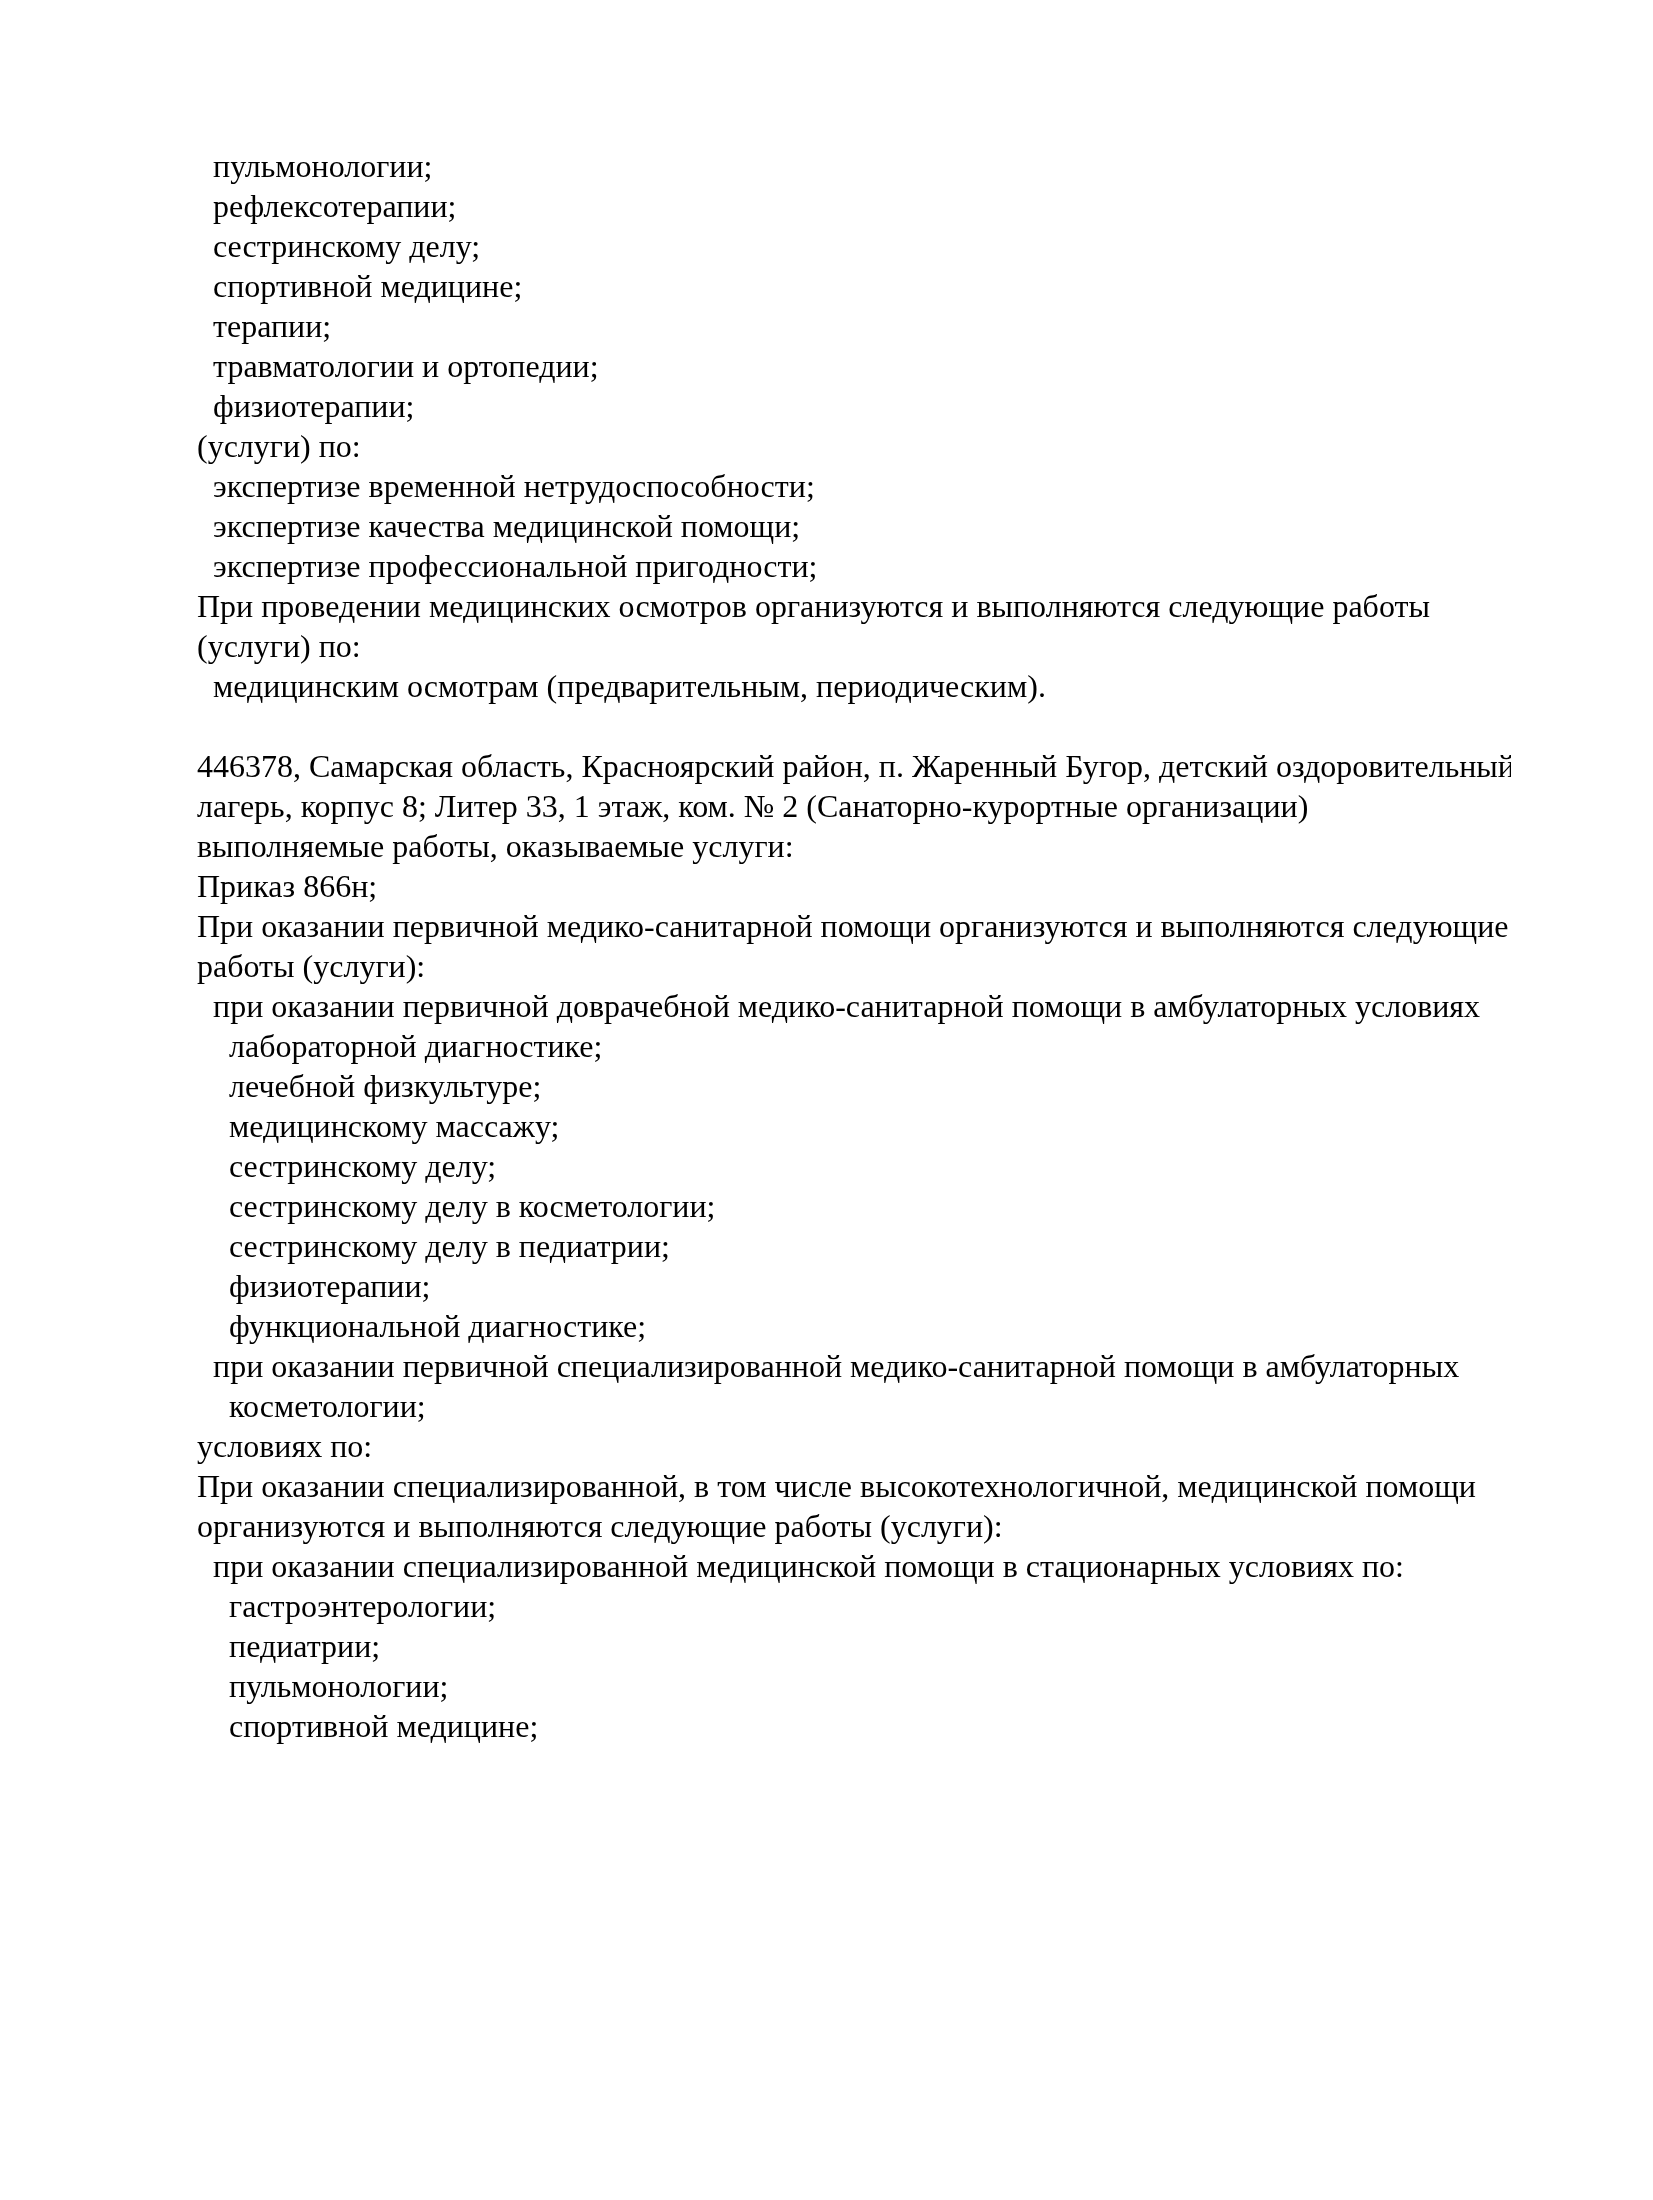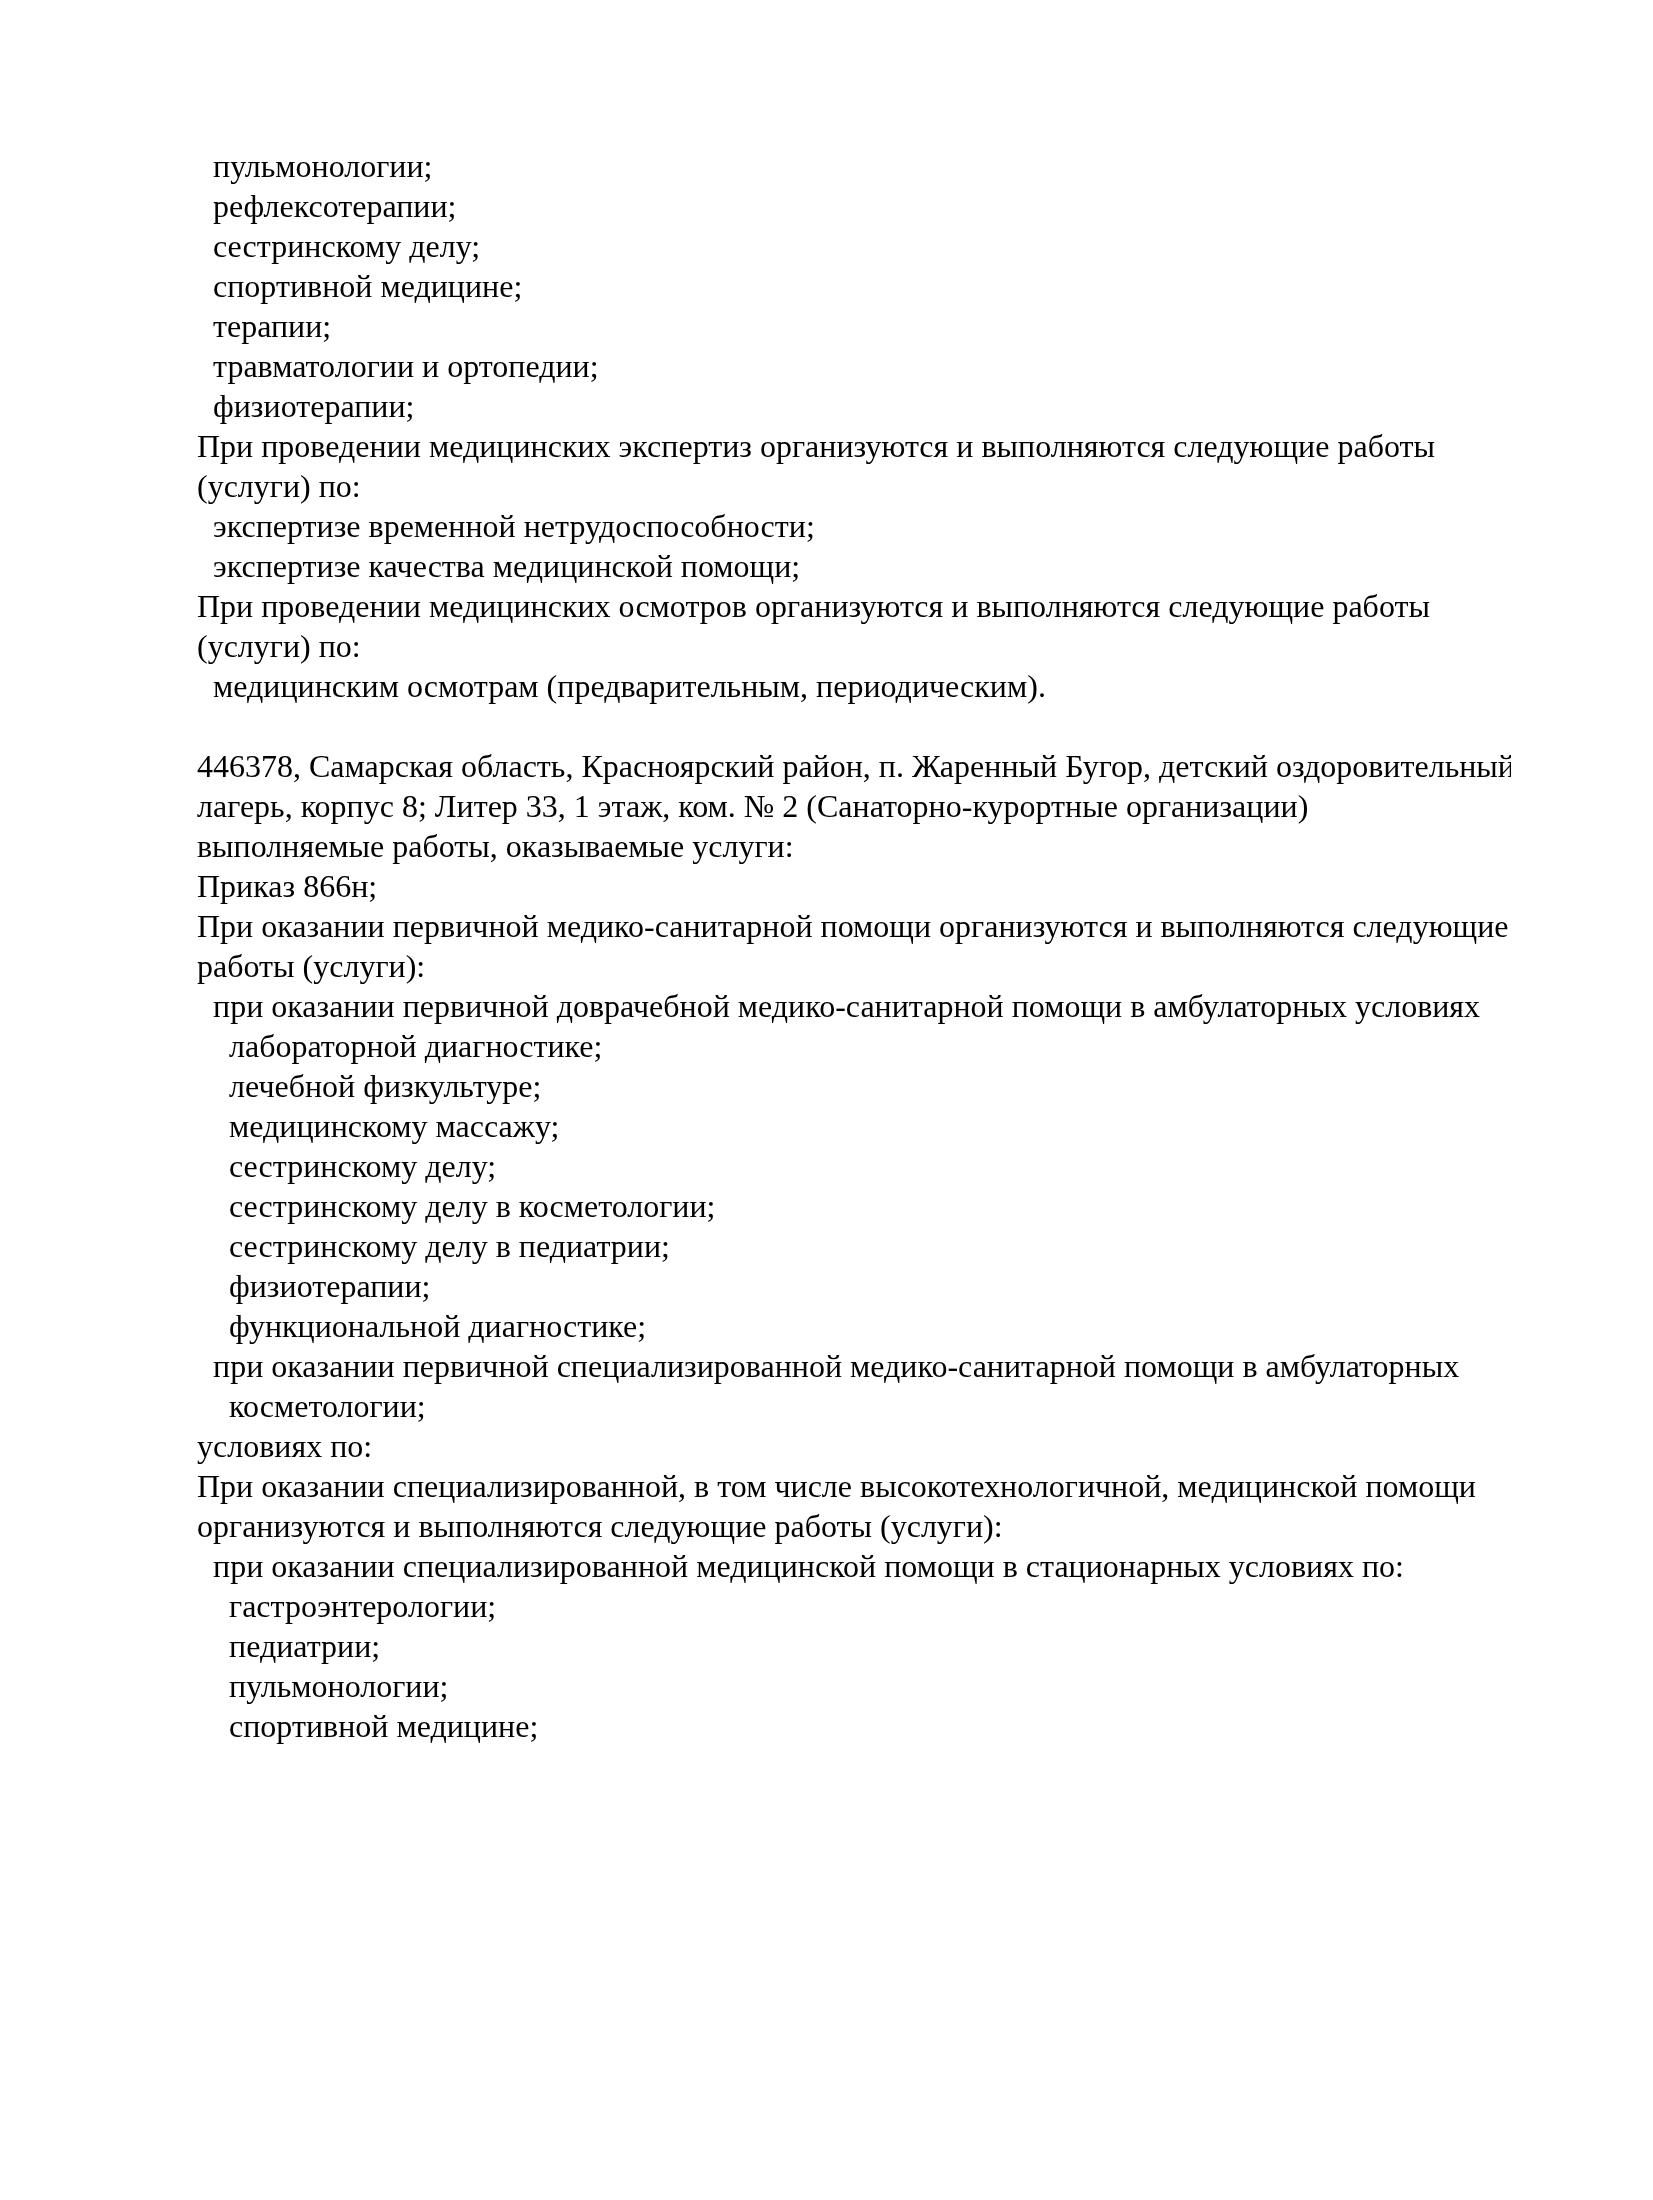--- a/index.html
+++ b/index.html
@@ -41,24 +41,24 @@
 
 <div class="page">
   <div class="doc" style="color: rgb(0, 0, 0);">
       <div class="line indent-1">пульмонологии;</div>
       <div class="line indent-1">рефлексотерапии;</div>
       <div class="line indent-1">сестринскому делу;</div>
       <div class="line indent-1">спортивной медицине;</div>
       <div class="line indent-1">терапии;</div>
       <div class="line indent-1">травматологии и ортопедии;</div>
       <div class="line indent-1">физиотерапии;</div>
-      <div class="line indent-0">При проведении медицинских экспертиз организуются и выполняются следующие работы</div>
       <div class="line indent-0">(услуги) по:</div>
       <div class="line indent-1">экспертизе временной нетрудоспособности;</div>
       <div class="line indent-1">экспертизе качества медицинской помощи;</div>
+      <div class="line indent-1">экспертизе профессиональной пригодности;</div>
       <div class="line indent-0">При проведении медицинских осмотров организуются и выполняются следующие работы</div>
       <div class="line indent-0">(услуги) по:</div>
       <div class="line indent-1">медицинским осмотрам (предварительным, периодическим).</div>
       <div class="line indent-0"></div>
       <div class="line indent-0">446378, Самарская область, Красноярский район, п. Жаренный Бугор, детский оздоровительный</div>
       <div class="line indent-0">лагерь, корпус 8; Литер 33, 1 этаж, ком. № 2 (Санаторно-курортные организации)</div>
       <div class="line indent-0">выполняемые работы, оказываемые услуги:</div>
       <div class="line indent-0">Приказ 866н;</div>
       <div class="line indent-0">При оказании первичной медико-санитарной помощи организуются и выполняются следующие</div>
       <div class="line indent-0">работы (услуги):</div>

